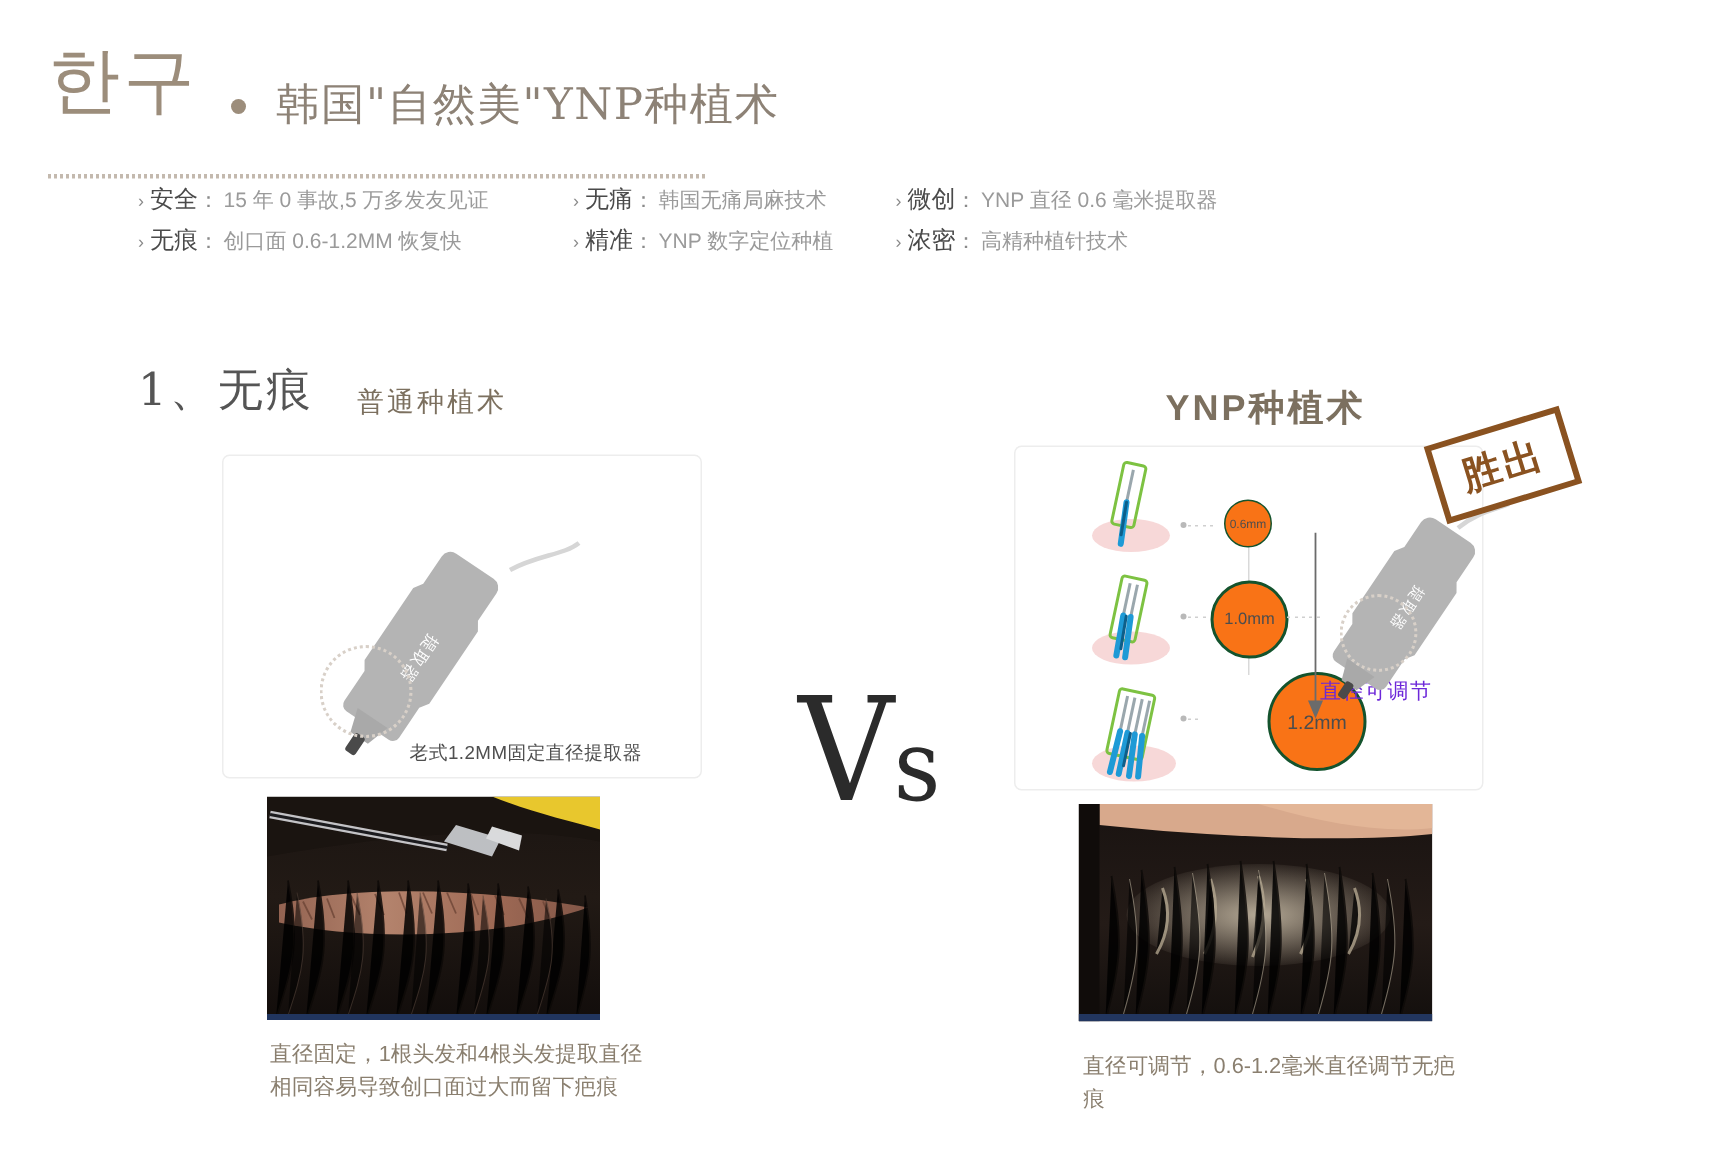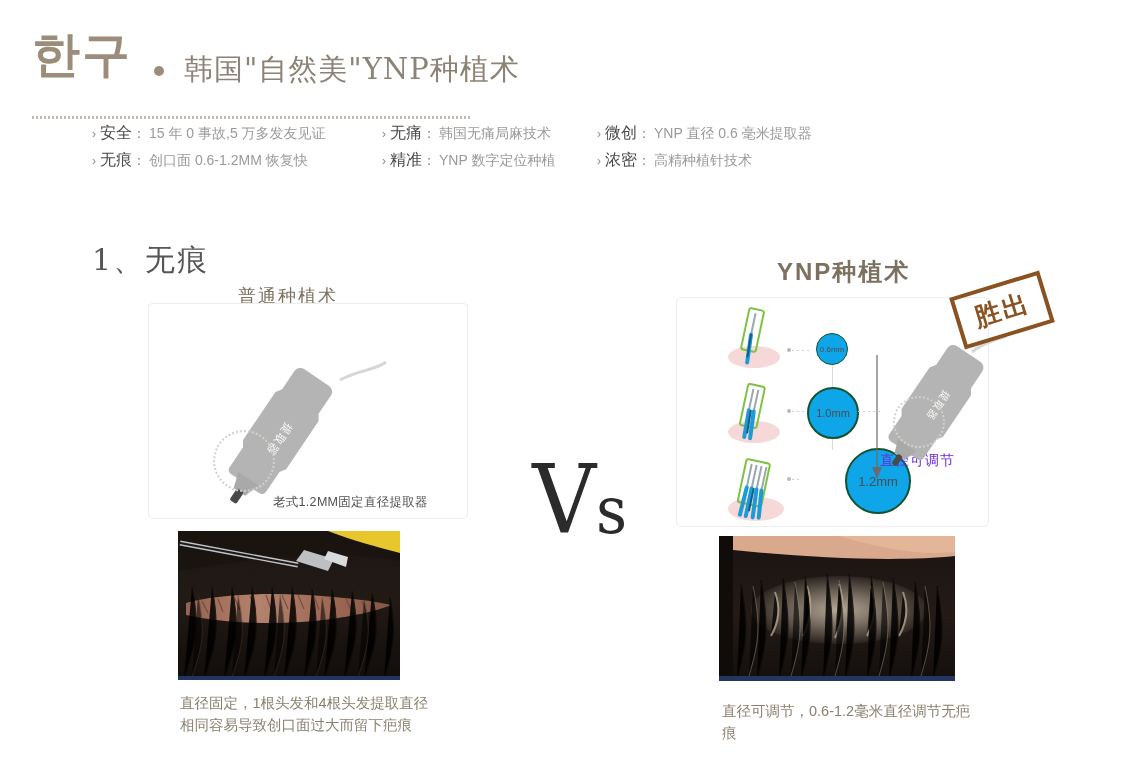--- a/index.html
+++ b/index.html
@@ -9,21 +9,21 @@
     font-family:"Liberation Sans","DejaVu Sans",sans-serif;
     position:relative;overflow:hidden;
     -webkit-font-smoothing:antialiased;
   }
   .abs{position:absolute;}
 
   
   #header{left:32px;top:26px;width:450px;height:78px;}
   #brand-logo{
     font-family:"DejaVu Sans",sans-serif;
-    font-size:48px;font-weight:bold;color:#9c8d7b;
+    font-size:48px;font-weight:normal;color:#9c8d7b;
     letter-spacing:2px;line-height:1;
     position:absolute;left:0;top:4px;
   }
   #brand-dot{
     position:absolute;left:122px;top:40px;
     width:10px;height:10px;border-radius:50%;background:#9c8d7b;
   }
   #header-title{
     position:absolute;left:152px;top:24px;
     font-family:"DejaVu Serif","Liberation Serif",serif;
@@ -53,21 +53,21 @@
   .feat-val{color:#9a9a9a;font-size:14px;}
 
   
   #section-no{
     left:92px;top:240px;
     font-family:"DejaVu Serif","Liberation Serif",serif;
     font-size:30px;color:#555;letter-spacing:2px;
     font-weight:300;
   }
   #label-left{
-    left:238px;top:256px;font-size:18px;color:#7c705f;letter-spacing:2px;margin-top:28px;
+    left:238px;top:256px;font-size:18px;color:#7c705f;letter-spacing:2px;
   }
   #label-right{
     left:777px;top:256px;font-size:24px;color:#7c705f;letter-spacing:2px;font-weight:bold;
   }
 
   
   .panel{
     border:1px solid #ededed;border-radius:5px;background:#fff;
   }
   #panel-left{left:148px;top:303px;width:318px;height:214px;}
@@ -106,21 +106,21 @@
 
   
   .bcap{font-size:14.5px;color:#8a7f6f;line-height:1.55;}
   #cap-left{left:180px;top:692px;width:260px;}
   #cap-right{left:722px;top:700px;width:260px;}
 
   
   .mmcircle{
     position:absolute;border-radius:50%;border:2px solid #14532d;
     display:flex;align-items:center;justify-content:center;
-    color:#4d4d4d;background:#0ea5e9;
+    color:#4d4d4d;background:#f97316;
   }
   .connector{position:absolute;background:#d9d9d9;}
   .dotline{position:absolute;height:1px;
     background-image:repeating-linear-gradient(to right,#cfcfcf 0px,#cfcfcf 2px,transparent 2px,transparent 5px);}
   .dotnode{position:absolute;width:4px;height:4px;border-radius:50%;background:#b9b9b9;}
   #adj-label{position:absolute;font-size:14px;color:#6d28d9;letter-spacing:1px;}
 </style>
 </head>
 <body>
 

